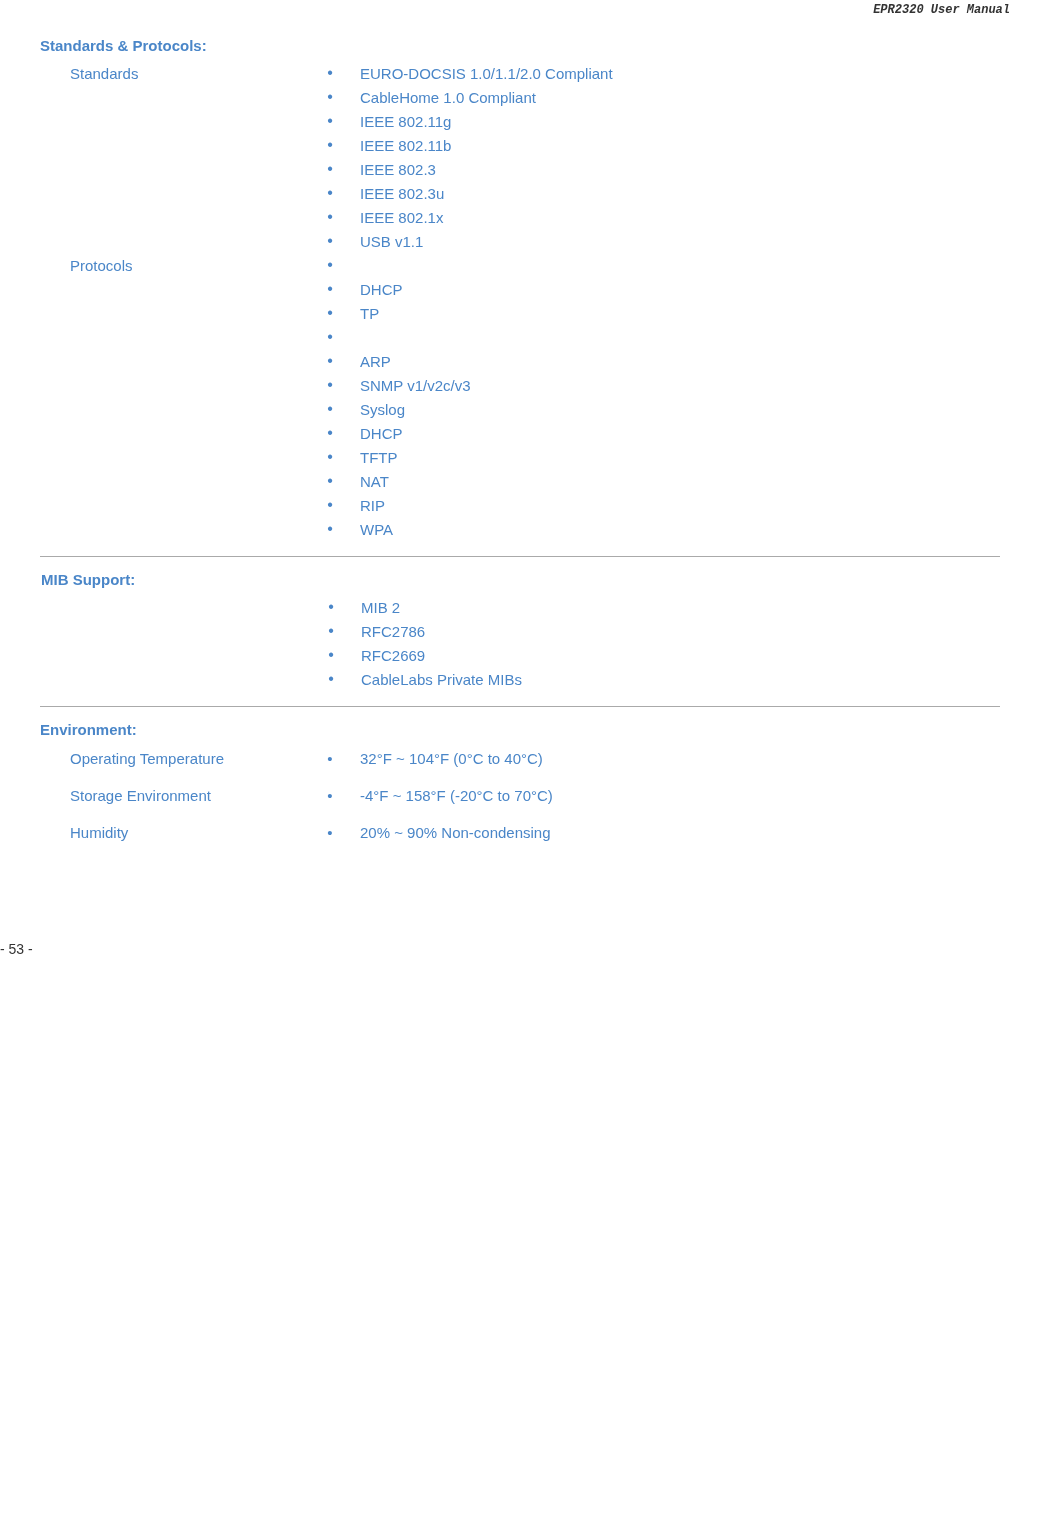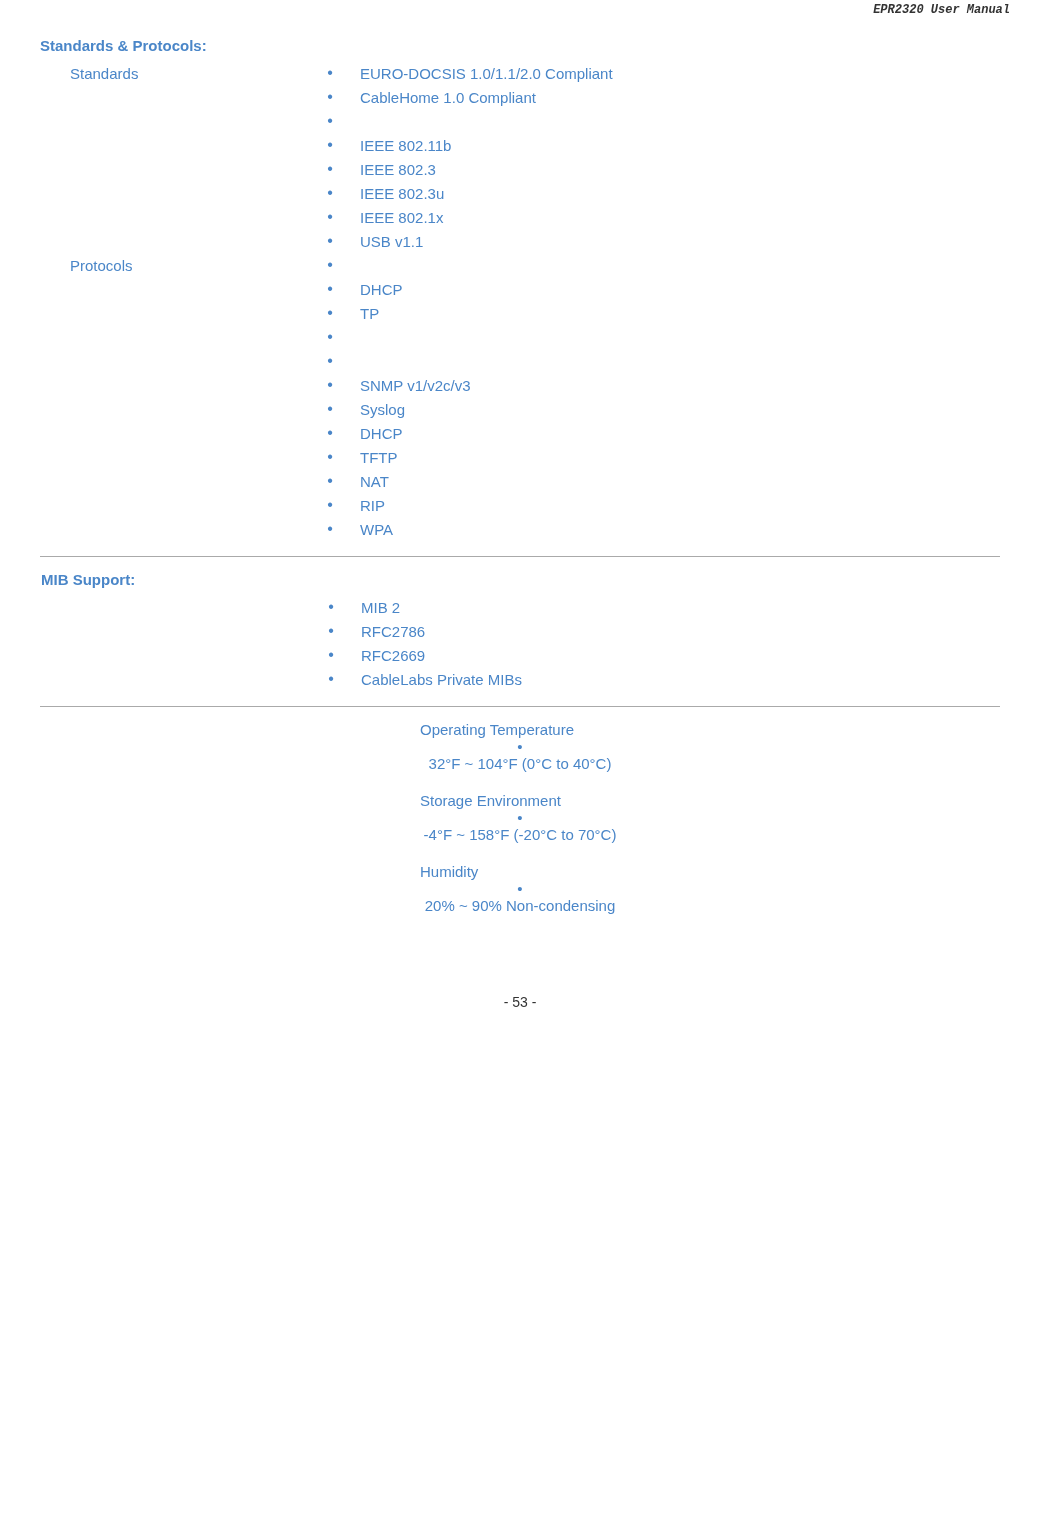--- a/index.html
+++ b/index.html
@@ -79,23 +79,22 @@
     }
 
     .divider {
       border: none;
       border-top: 1px solid #aaa;
       margin: 18px 0 14px 0;
     }
 
     .env-row {
       display: flex;
-      align-items: center;
+      align-items: flex-end;
       margin-bottom: 20px;
-      flex-direction: column;
     }
 
     .env-label {
       width: 260px;
       min-width: 260px;
       padding-left: 30px;
       color: #4a86c8;
       font-size: 15px;
     }
 
@@ -106,24 +105,23 @@
       color: #4a86c8;
     }
 
     .env-value {
       flex: 1;
       color: #4a86c8;
       font-size: 15px;
     }
 
     .page-number {
-      text-align: center;
       color: #333;
       font-size: 14px;
-      margin-top: 20px;
+      margin-top: 40px;
     }
 
     .mib-section {
       margin-left: 1px;
     }
   </style>
 </head>
 <body>
 
 <div class="page-header">
@@ -141,20 +139,21 @@
       <div class="value-col">EURO-DOCSIS 1.0/1.1/2.0 Compliant</div>
     </div>
     <div class="row">
       <div class="label-col"></div>
       <div class="bullet-col">•</div>
       <div class="value-col">CableHome 1.0 Compliant</div>
     </div>
     <div class="row">
       <div class="label-col"></div>
       <div class="bullet-col">•</div>
+      <div class="value-col">IEEE 802.11g</div>
     </div>
     <div class="row">
       <div class="label-col"></div>
       <div class="bullet-col">•</div>
       <div class="value-col">IEEE 802.11b</div>
     </div>
     <div class="row">
       <div class="label-col"></div>
       <div class="bullet-col">•</div>
       <div class="value-col">IEEE 802.3</div>
@@ -189,20 +188,21 @@
       <div class="bullet-col">•</div>
       <div class="value-col">TP</div>
     </div>
     <div class="row">
       <div class="label-col"></div>
       <div class="bullet-col">•</div>
     </div>
     <div class="row">
       <div class="label-col"></div>
       <div class="bullet-col">•</div>
+      <div class="value-col">ARP</div>
     </div>
     <div class="row">
       <div class="label-col"></div>
       <div class="bullet-col">•</div>
       <div class="value-col">SNMP v1/v2c/v3</div>
     </div>
     <div class="row">
       <div class="label-col"></div>
       <div class="bullet-col">•</div>
       <div class="value-col">Syslog</div>
@@ -258,20 +258,21 @@
         <div class="label-col"></div>
         <div class="bullet-col">•</div>
         <div class="value-col">CableLabs Private MIBs</div>
       </div>
     </div>
   </div>
 
   <hr class="divider">
 
   <div class="section-block">
+    <div class="section-title">Environment:</div>
 
     <div style="margin-top: 12px;">
 
       <div class="env-row">
         <div class="env-label">Operating Temperature</div>
         <div class="env-bullet">•</div>
         <div class="env-value">32°F ~ 104°F (0°C to 40°C)</div>
       </div>
 
       <div class="env-row">

